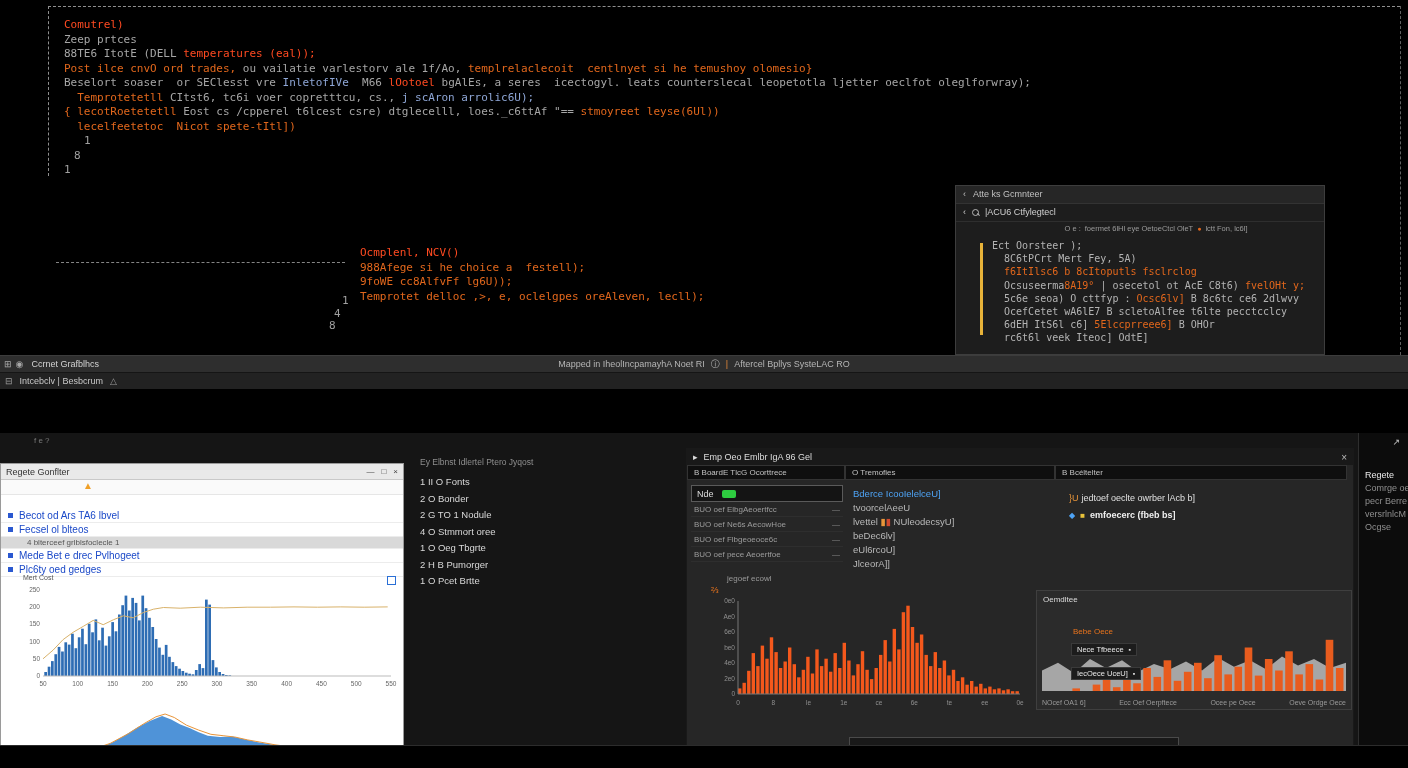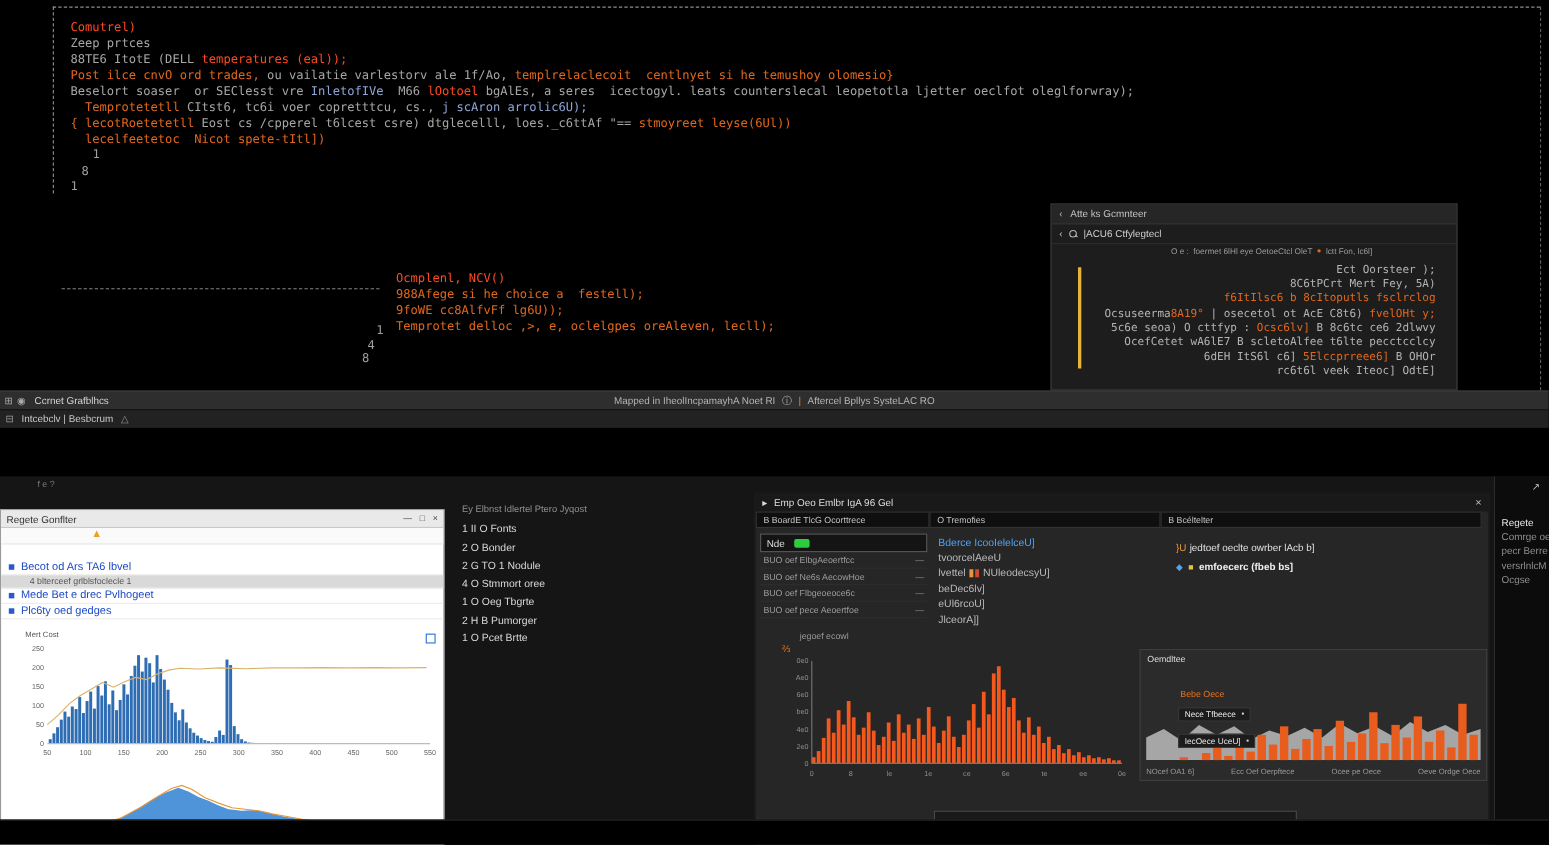--- a/index.html
+++ b/index.html
@@ -31,21 +31,21 @@
   #popup-header{height:17px;background:#262626;border-bottom:1px solid #333;color:#c0c0c0;
     font-size:9px;line-height:17px;padding:0 7px;display:flex;gap:7px;align-items:center;}
   #popup-search{height:17px;border-bottom:1px solid #2e2e2e;color:#cfcfcf;font-size:9px;
     line-height:17px;padding:0 7px;display:flex;gap:6px;align-items:center;}
   .glass{width:5px;height:5px;border:1px solid #b5b5b5;border-radius:50%;position:relative;display:inline-block;}
   .glass::after{content:"";position:absolute;left:4px;top:4px;width:3px;height:1px;background:#b5b5b5;transform:rotate(45deg);}
   #popup-meta{position:absolute;left:40px;right:8px;top:38px;display:flex;gap:4px;align-items:center;
     justify-content:center;font-size:7.5px;color:#9a9a9a;white-space:nowrap;}
   #popup-meta .dot{color:#e2671c;font-size:7px;}
   #popup-gutter{position:absolute;left:24px;top:57px;width:3px;height:92px;background:#e8b339;}
-  #popup-code{position:absolute;left:36px;top:53px;font:10px/13.2px "DejaVu Sans Mono",monospace;text-align:right;}
+  #popup-code{position:absolute;left:36px;top:53px;font:10px/13.2px "DejaVu Sans Mono",monospace;}
 
   
   #taskbar{position:absolute;left:0;top:355px;width:1408px;height:17px;background:#2e2e2e;
     border-top:1px solid #3c3c3c;display:flex;align-items:center;font-size:9px;color:#d3d3d3;box-sizing:border-box;}
   #taskbar .ticon{color:#a8a8a8;margin-left:4px;font-size:9px;}
   #taskbar-label{margin-left:8px;}
   #taskbar-center{position:absolute;left:50%;transform:translateX(-50%);display:flex;gap:6px;
     color:#b5b5b5;align-items:center;white-space:nowrap;}
   .tb-accent{color:#e2893a;}
   #menubar{position:absolute;left:0;top:372px;width:1408px;height:17px;background:#222;
@@ -234,20 +234,21 @@
         <span>×</span>
       </span>
     </div>
     <div id="wwin-toolbar">
       <span id="warning">▲</span>
     </div>
     <div id="wwin-list">
 
         <div class="wrow link">Becot od Ars   TA6 lbvel</div>
 
+        <div class="wrow link">Fecsel ol blteos</div>
 
         <div class="wrow sub">4 blterceef grlblsfoclecle 1</div>
 
         <div class="wrow link">Mede Bet e drec Pvlhogeet</div>
 
         <div class="wrow link">Plc6ty oed gedges</div>
       </div>
     <div id="chart1-title">Mert Cost</div>
     <div id="expand"></div>
     <div id="chart1"><svg width="388" height="104">

